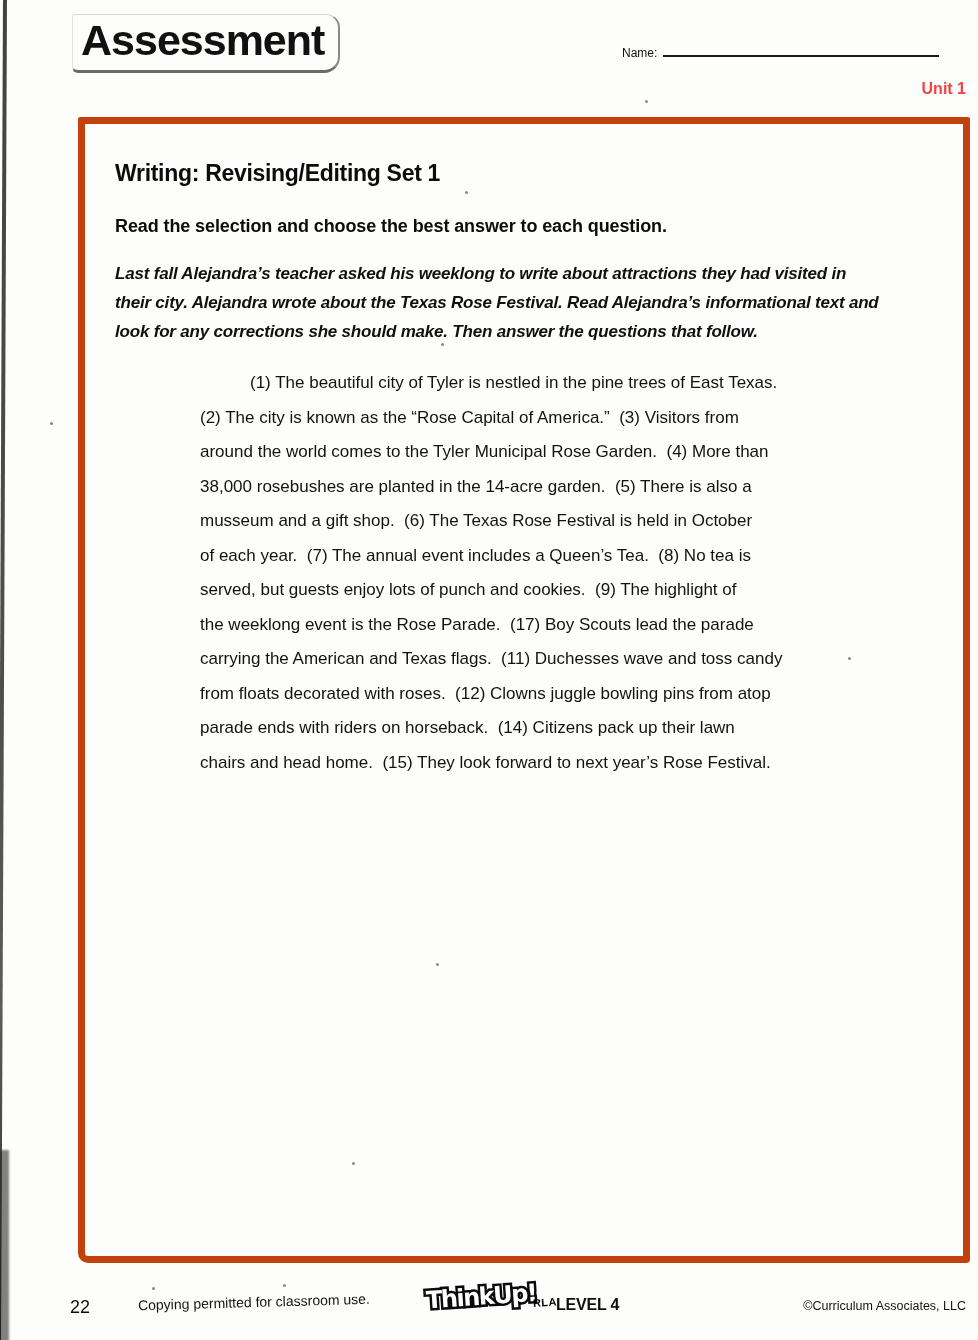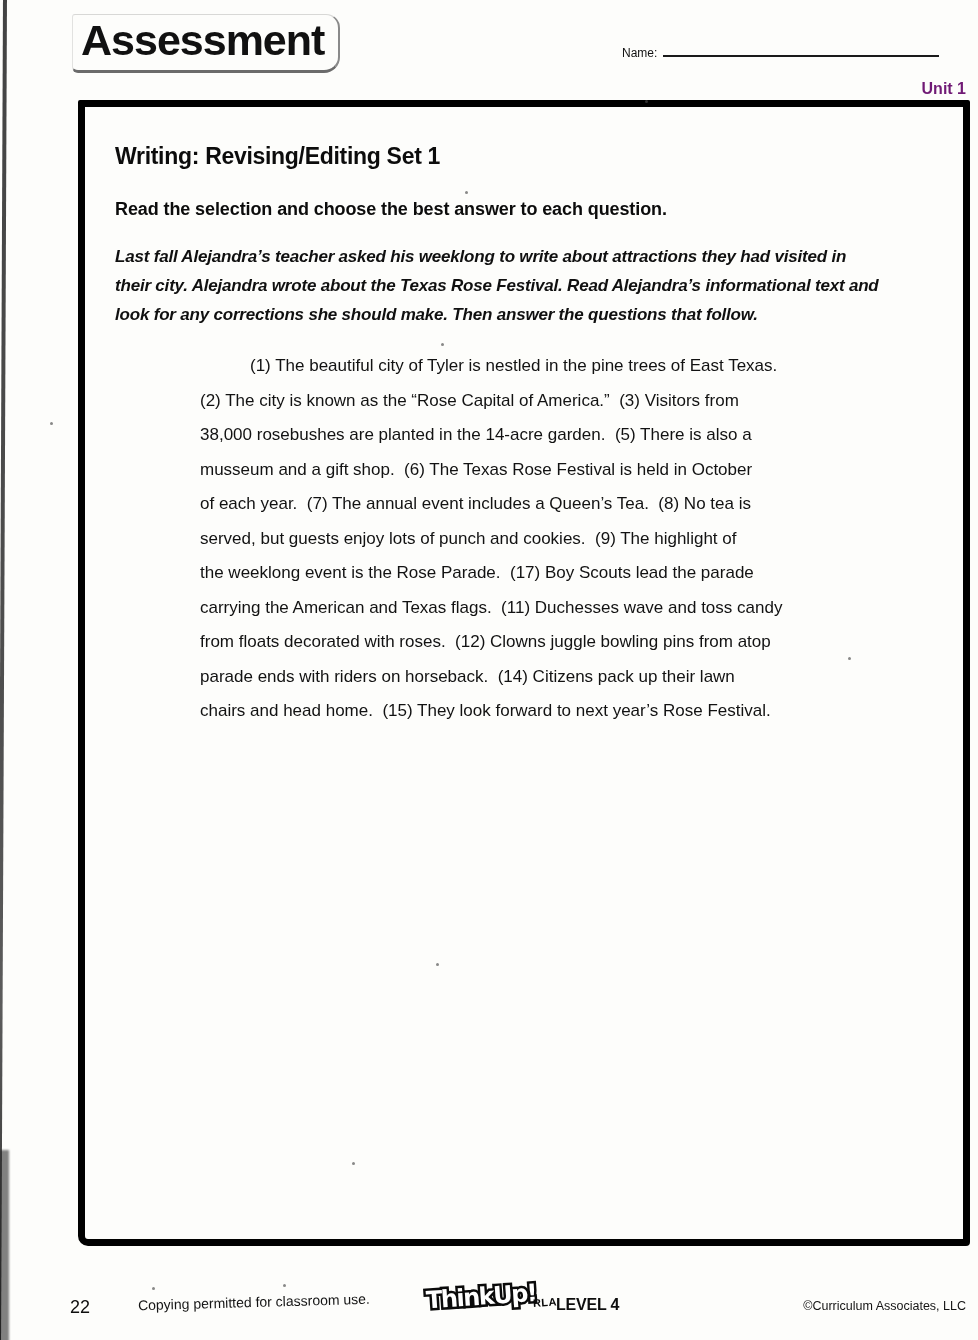--- a/index.html
+++ b/index.html
@@ -69,29 +69,29 @@
     border-bottom: 2px solid #1a1a1a;
     height: 15px;
     margin-left: 6px;
   }
 
   .unit-label {
     position: absolute;
     right: 12px; top: 80px;
     font-size: 16px;
     font-weight: bold;
-    color: #701a75;
+    color: #ef4444;
   }
 
   
   .ws-box {
     position: absolute;
-    left: 78px; top: 100px;
+    left: 78px; top: 117px;
     width: 892px; height: 1146px;
-    border: 7px solid #000000;
+    border: 7px solid #c2410c;
     border-radius: 2px 2px 4px 10px;
     background: transparent;
   }
   .ws-heading {
     position: absolute;
     left: 30px; top: 36px;
     font-size: 23px;
     font-weight: bold;
     letter-spacing: -0.3px;
     color: #0c0c0c;
@@ -199,20 +199,21 @@
     <h1 class="ws-heading">Writing: Revising/Editing Set 1</h1>
     <h2 class="ws-directions">Read the selection and choose the best answer to each question.</h2>
     <div class="intro">
         <div class="line">Last fall Alejandra’s teacher asked his weeklong to write about attractions they had visited in</div>
         <div class="line">their city. Alejandra wrote about the Texas Rose Festival. Read Alejandra’s informational text and</div>
         <div class="line">look for any corrections she should make. Then answer the questions that follow.</div>
       </div>
     <div class="passage">
         <div class="line">(1) The beautiful city of Tyler is nestled in the pine trees of East Texas.</div>
         <div class="line">(2) The city is known as the “Rose Capital of America.”  (3) Visitors from</div>
+        <div class="line">around the world comes to the Tyler Municipal Rose Garden.  (4) More than</div>
         <div class="line">38,000 rosebushes are planted in the 14-acre garden.  (5) There is also a</div>
         <div class="line">musseum and a gift shop.  (6) The Texas Rose Festival is held in October</div>
         <div class="line">of each year.  (7) The annual event includes a Queen’s Tea.  (8) No tea is</div>
         <div class="line">served, but guests enjoy lots of punch and cookies.  (9) The highlight of</div>
         <div class="line">the weeklong event is the Rose Parade.  (17) Boy Scouts lead the parade</div>
         <div class="line">carrying the American and Texas flags.  (11) Duchesses wave and toss candy</div>
         <div class="line">from floats decorated with roses.  (12) Clowns juggle bowling pins from atop</div>
         <div class="line">parade ends with riders on horseback.  (14) Citizens pack up their lawn</div>
         <div class="line">chairs and head home.  (15) They look forward to next year’s Rose Festival.</div>
       </div>

